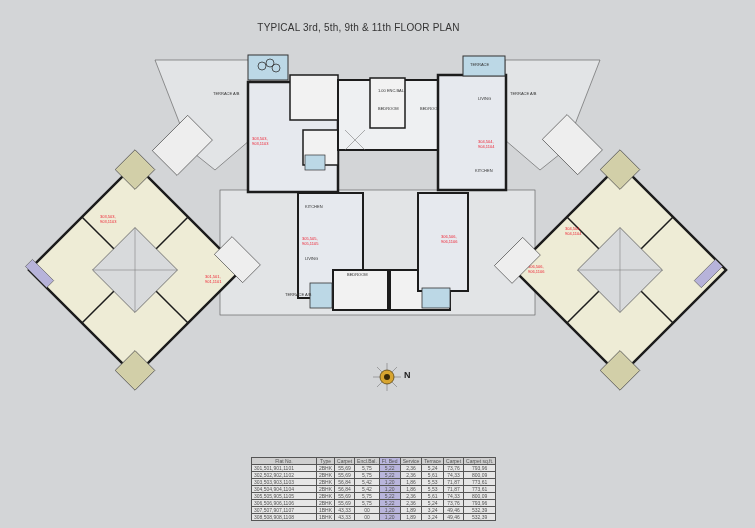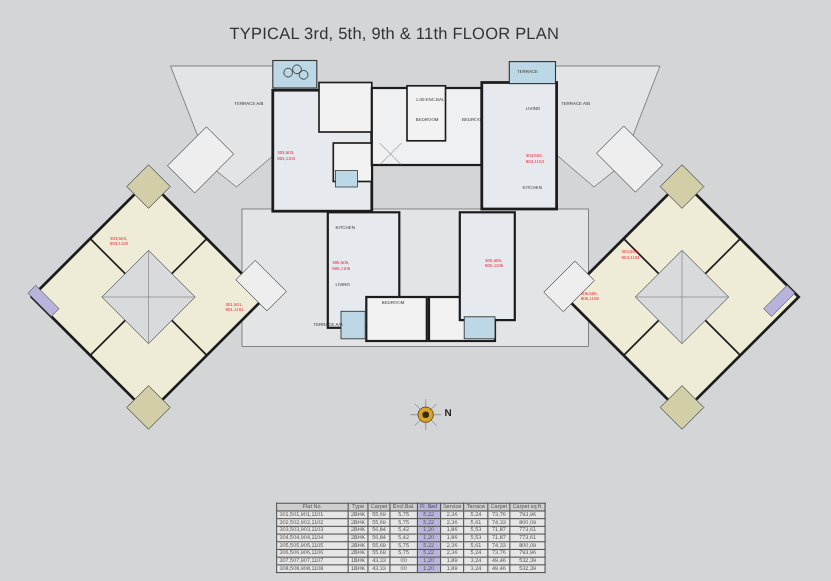--- a/index.html
+++ b/index.html
@@ -1,17 +1,17 @@
 <!DOCTYPE html>
 <html><head>
 <meta charset="utf-8">
 <style>
   html,body{margin:0;padding:0;}
   body{width:755px;height:528px;background:#d3d5d7;position:relative;overflow:hidden;font-family:"Liberation Sans",sans-serif;}
-  .title{position:absolute;left:0;width:717px;top:22px;text-align:center;font-size:15px;color:#333;letter-spacing:0.2px;}
+  .title{position:absolute;left:0;width:717px;top:22px;text-align:center;font-size:10px;color:#333;letter-spacing:0.2px;}
   .plan{position:absolute;left:0;top:0;}
   .compass{position:absolute;left:372px;top:362px;width:30px;height:30px;}
   .compass-n{position:absolute;left:404px;top:370px;font-size:9px;font-weight:bold;color:#222;}
   table.area{position:absolute;left:251px;top:457px;border-collapse:collapse;font-size:5px;color:#555;background:#e6e6e6;}
   table.area th, table.area td{border:1px solid #555;padding:0 2px;height:6px;line-height:6px;text-align:center;white-space:nowrap;}
   table.area th{background:#cfcfcf;font-weight:normal;}
   table.area td.hl, table.area th.hl{background:#b9b5dc;}
   table.area td:first-child{text-align:left;width:60px;}
   .lbl{font-family:"Liberation Sans",sans-serif;font-size:4px;fill:#333;}
   .red{fill:#e23;font-size:4px;font-family:"Liberation Sans",sans-serif;}

